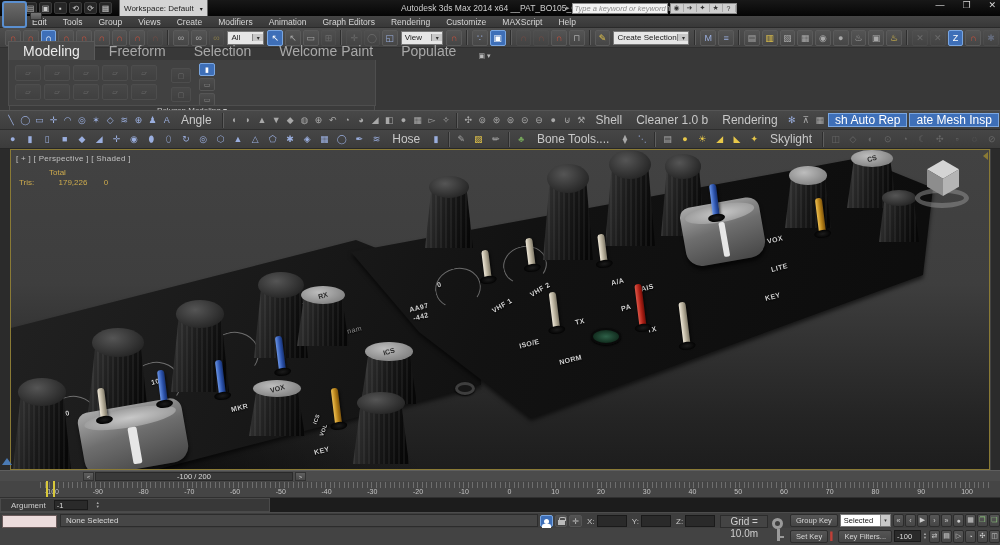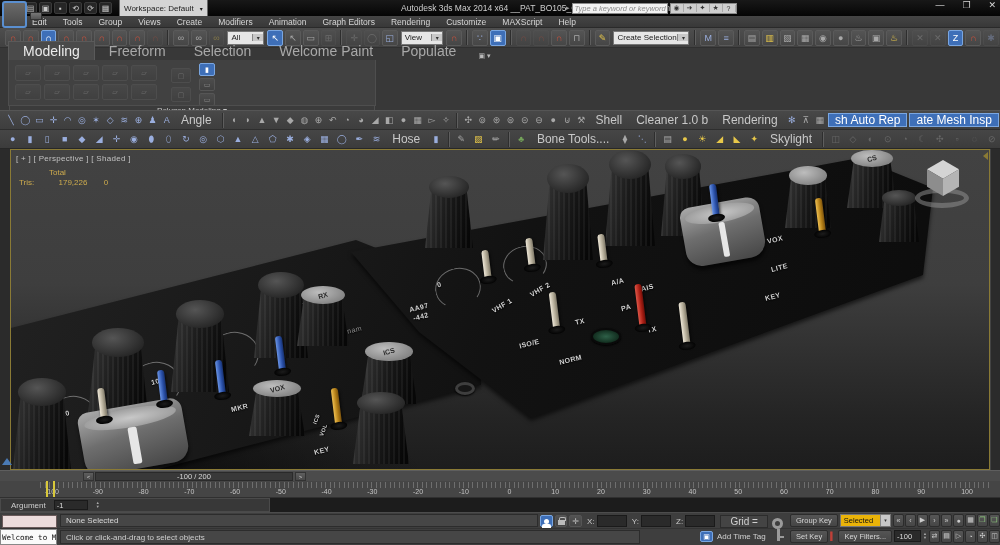--- a/index.html
+++ b/index.html
@@ -144,21 +144,21 @@
 .cam-ic{width:13px;height:11px;background:#3e6fb8;border:1px solid #7aa6e0;border-radius:2px;color:#fff;font-size:7px;text-align:center;line-height:10px}
 .timetag span.lbl{font-size:8px;color:#d0d0d0}
 .sb-right{position:absolute;left:768px;top:0;width:232px;height:33px}
 .bigkey{position:absolute;left:2px;top:4px;width:18px;height:26px}
 .bigkey .ring{position:absolute;left:2px;top:2px;width:11px;height:11px;border:3px solid #9a9a9a;border-radius:50%}
 .bigkey .stem{position:absolute;left:7px;top:13px;width:3px;height:12px;background:#9a9a9a}
 .bigkey .tooth{position:absolute;left:10px;top:20px;width:4px;height:2px;background:#9a9a9a}
 .sbr-row{position:absolute;left:22px;right:0;height:16px;display:flex;align-items:center;gap:2px}
 .sbr-row.r2{top:16px}
 .kbtn{height:13px;padding:0 5px;background:linear-gradient(#555,#454545);border:1px solid #2c2c2c;border-radius:2px;color:#d6d6d6;font-size:7.5px;line-height:11px;white-space:nowrap}
-.seldd{width:58px;height:13px;background:#eab308;border:1px solid #777;color:#111;font-size:7.5px;display:flex;align-items:center}
+.seldd{width:58px;height:13px;background:#ffffff;border:1px solid #777;color:#111;font-size:7.5px;display:flex;align-items:center}
 .seldd span{flex:1;padding:0 3px}
 .seldd i{width:10px;height:100%;background:#c8c8c8;border-left:1px solid #888;font-style:normal;font-size:5px;text-align:center;line-height:11px;color:#333}
 .tpb{width:11px;height:13px;display:flex;align-items:center;justify-content:center;background:linear-gradient(#565656,#464646);border:1px solid #2c2c2c;border-radius:2px;color:#ccc;font-size:7px}
 .tpb.grn{color:#8cc87c}
 .framefld{width:28px;height:12px;background:#2a2a2a;border:1px solid #1a1a1a;color:#ddd;font-size:7.5px;padding:0 2px;line-height:11px}
 .vp-scroll-arrow{position:absolute;left:2px;top:458px;width:0;height:0;border-left:5px solid transparent;border-right:5px solid transparent;border-bottom:7px solid #4a7ab5}
 </style>
 </head>
 <body>
 
@@ -634,28 +634,20 @@
       <span class="axlbl">X:</span>
       <span class="fld"></span>
       <span class="axlbl">Y:</span>
       <span class="fld"></span>
       <span class="axlbl">Z:</span>
       <span class="fld"></span>
       <span class="gridbox">Grid = 10.0m</span>
     </div>
   </div>
 
-  <div class="bar" id="statusrow2">
-    <div class="listener-white">Welcome to M</div>
-    <div class="promptmsg">Click or click-and-drag to select objects</div>
-    <div class="timetag">
-      <span class="cam-ic">▣</span>
-      <span class="lbl">Add Time Tag</span>
-    </div>
-  </div>
 
   <div class="sb-right" style="top:512px">
     <div class="bigkey">
       <span class="ring"></span>
         <span class="stem"></span>
         <span class="tooth"></span>
     </div>
     <div class="sbr-row r1">
       <span class="kbtn">Group Key</span>
       <span class="seldd">

